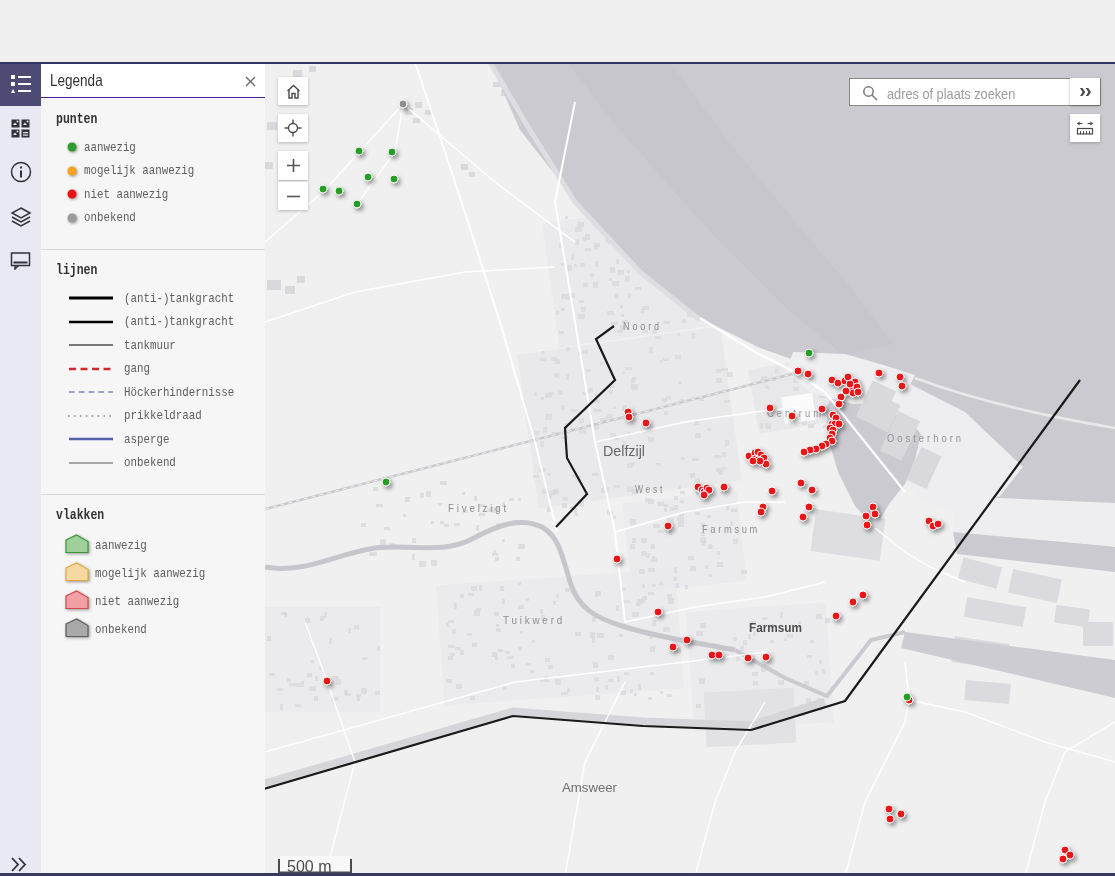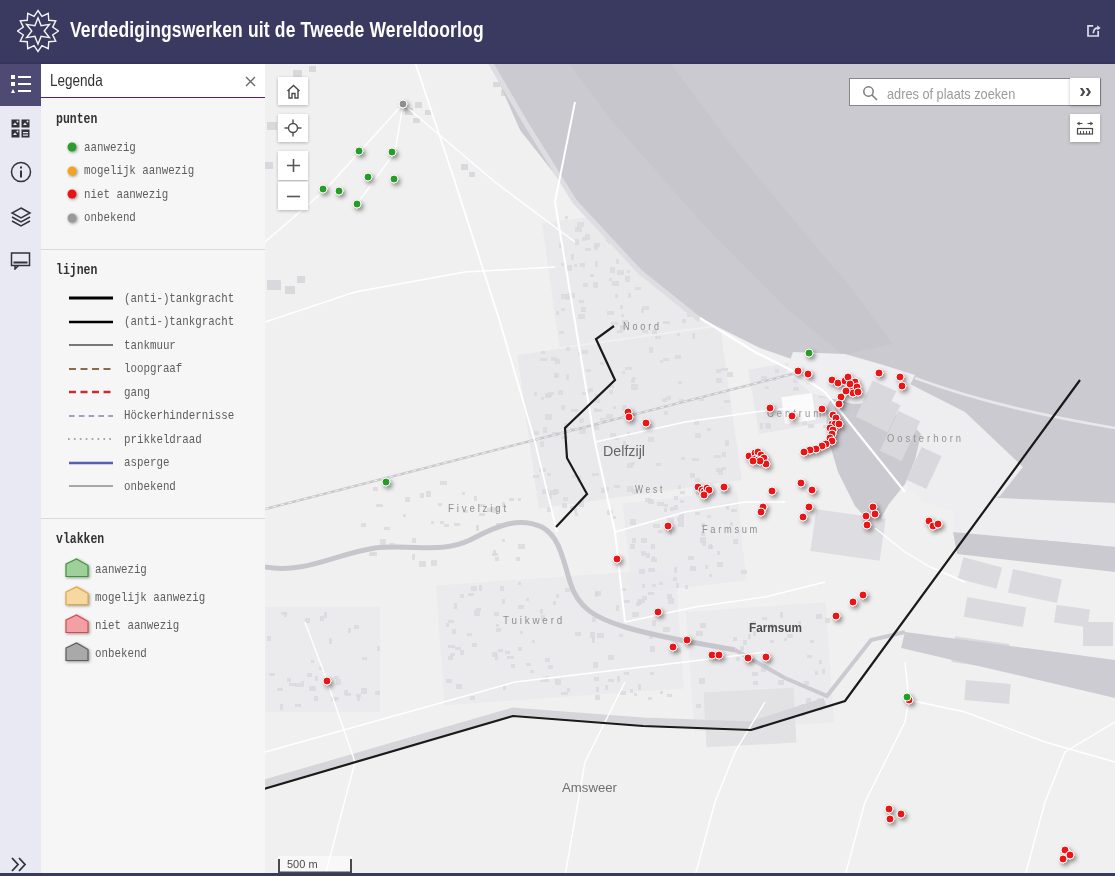--- a/index.html
+++ b/index.html
@@ -60,21 +60,21 @@
   
   #search { position:absolute; left:849px; top:78px; width:252px; height:28px;
     background:#fff; border:1px solid #888; z-index:10; }
   #search .ph { position:absolute; left:37px; top:6px; font-size:15px; color:#9b9b9b;
     transform:scaleX(0.85); transform-origin:0 50%; white-space:nowrap; }
   #btn-arrows { left:1070px; top:78px; width:30px; height:27px; }
   #btn-measure { left:1070px; top:114px; width:30px; height:28px; }
 
   
   #scalebar { position:absolute; left:277px; top:856px; z-index:10; }
-  #scalebar .txt { position:absolute; left:10px; top:2px; font-size:11px; color:#4c4c4c; }
+  #scalebar .txt { position:absolute; left:10px; top:2px; font-size:16px; color:#4c4c4c; }
 </style>
 </head>
 <body>
 <div id="app">
 
   <div id="map">
 <svg width="850" height="814" viewBox="0 0 850 814">
   <defs>
     <filter id="dsh" x="-80%" y="-80%" width="280%" height="280%">
       <feDropShadow dx="2.2" dy="2.6" stdDeviation="2.1" flood-color="#000" flood-opacity="0.42"></feDropShadow>
@@ -774,34 +774,20 @@
 <circle cx="74" cy="129" r="4" fill="#279e27" stroke="#ffffff" stroke-width="1"></circle>
 <circle cx="92" cy="142" r="4" fill="#279e27" stroke="#ffffff" stroke-width="1"></circle>
 <circle cx="121" cy="420" r="4" fill="#279e27" stroke="#ffffff" stroke-width="1"></circle>
 <circle cx="544" cy="291" r="4" fill="#279e27" stroke="#ffffff" stroke-width="1"></circle>
 <circle cx="642" cy="635" r="4" fill="#279e27" stroke="#ffffff" stroke-width="1"></circle>
 <circle cx="138" cy="42" r="4" fill="#8e8e8e" stroke="#ffffff" stroke-width="1"></circle>
 </g>
 </svg>
   </div>
 
-  <div id="header">
-    <svg id="logo" width="42" height="44" viewBox="0 0 42 44">
-      <g fill="none" stroke="#ffffff" stroke-width="1.4" opacity="0.95">
-        <path d="M21.00 1.50 L24.93 7.32 L31.25 4.25 L31.75 11.25 L38.75 11.75 L35.68 18.07 L41.50 22.00 L35.68 25.93 L38.75 32.25 L31.75 32.75 L31.25 39.75 L24.93 36.68 L21.00 42.50 L17.07 36.68 L10.75 39.75 L10.25 32.75 L3.25 32.25 L6.32 25.93 L0.50 22.00 L6.32 18.07 L3.25 11.75 L10.25 11.25 L10.75 4.25 L17.07 7.32 Z"></path>
-        <path d="M21.00 8.80 L24.10 16.63 L32.43 15.40 L27.20 22.00 L32.43 28.60 L24.10 27.37 L21.00 35.20 L17.90 27.37 L9.57 28.60 L14.80 22.00 L9.57 15.40 L17.90 16.63 Z"></path>
-      </g>
-    </svg>
-    <div class="title">Verdedigingswerken uit de Tweede Wereldoorlog</div>
-    <svg id="share" width="14" height="14" viewBox="0 0 14 14">
-      <path d="M11.2 8 L11.2 13 L1 13 L1 2.8 L6.2 2.8" fill="none" stroke="#dcdcec" stroke-width="1.7"></path>
-      <path d="M6.3 10.3 C6.5 7.2 7.8 5.2 10.6 4.9" fill="none" stroke="#dcdcec" stroke-width="1.7"></path>
-      <path d="M13.6 4.9 L10.2 2.3 L10.2 7.5 Z" fill="#dcdcec"></path>
-    </svg>
-  </div>
 
   <div id="sidebar">
     <div class="tool active">
       <svg width="22" height="20" viewBox="0 0 22 20">
         <g fill="#fff">
           <rect x="1" y="1" width="4" height="4"></rect>
           <rect x="8" y="2" width="13" height="2"></rect>
           <rect x="1" y="8" width="4" height="4"></rect>
           <rect x="8" y="9" width="13" height="2"></rect>
           <path d="M1 19 L3 15 L5 19 Z"></path>
@@ -910,26 +896,20 @@
           <span class="lab lab2">(anti-)tankgracht</span>
         </div>
       <div class="lrow">
           <svg width="120" height="24">
             <line x1="28" y1="12" x2="72" y2="12" stroke="#4d4d4d" stroke-width="1.6"></line>
           </svg>
           <span class="lab lab2">tankmuur</span>
         </div>
       <div class="lrow">
           <svg width="120" height="24">
-            <line x1="28" y1="12" x2="72" y2="12" stroke="#8b6b47" stroke-width="2" stroke-dasharray="7 4.5"></line>
-          </svg>
-          <span class="lab lab2">loopgraaf</span>
-        </div>
-      <div class="lrow">
-          <svg width="120" height="24">
             <line x1="28" y1="12" x2="72" y2="12" stroke="#cd2b31" stroke-width="2.4" stroke-dasharray="7 4.5"></line>
           </svg>
           <span class="lab lab2">gang</span>
         </div>
       <div class="lrow">
           <svg width="120" height="24">
             <line x1="28" y1="12" x2="72" y2="12" stroke="#7d85ba" stroke-width="1.5" stroke-dasharray="5.6 4.2"></line>
           </svg>
           <span class="lab lab2">Höckerhindernisse</span>
         </div>

